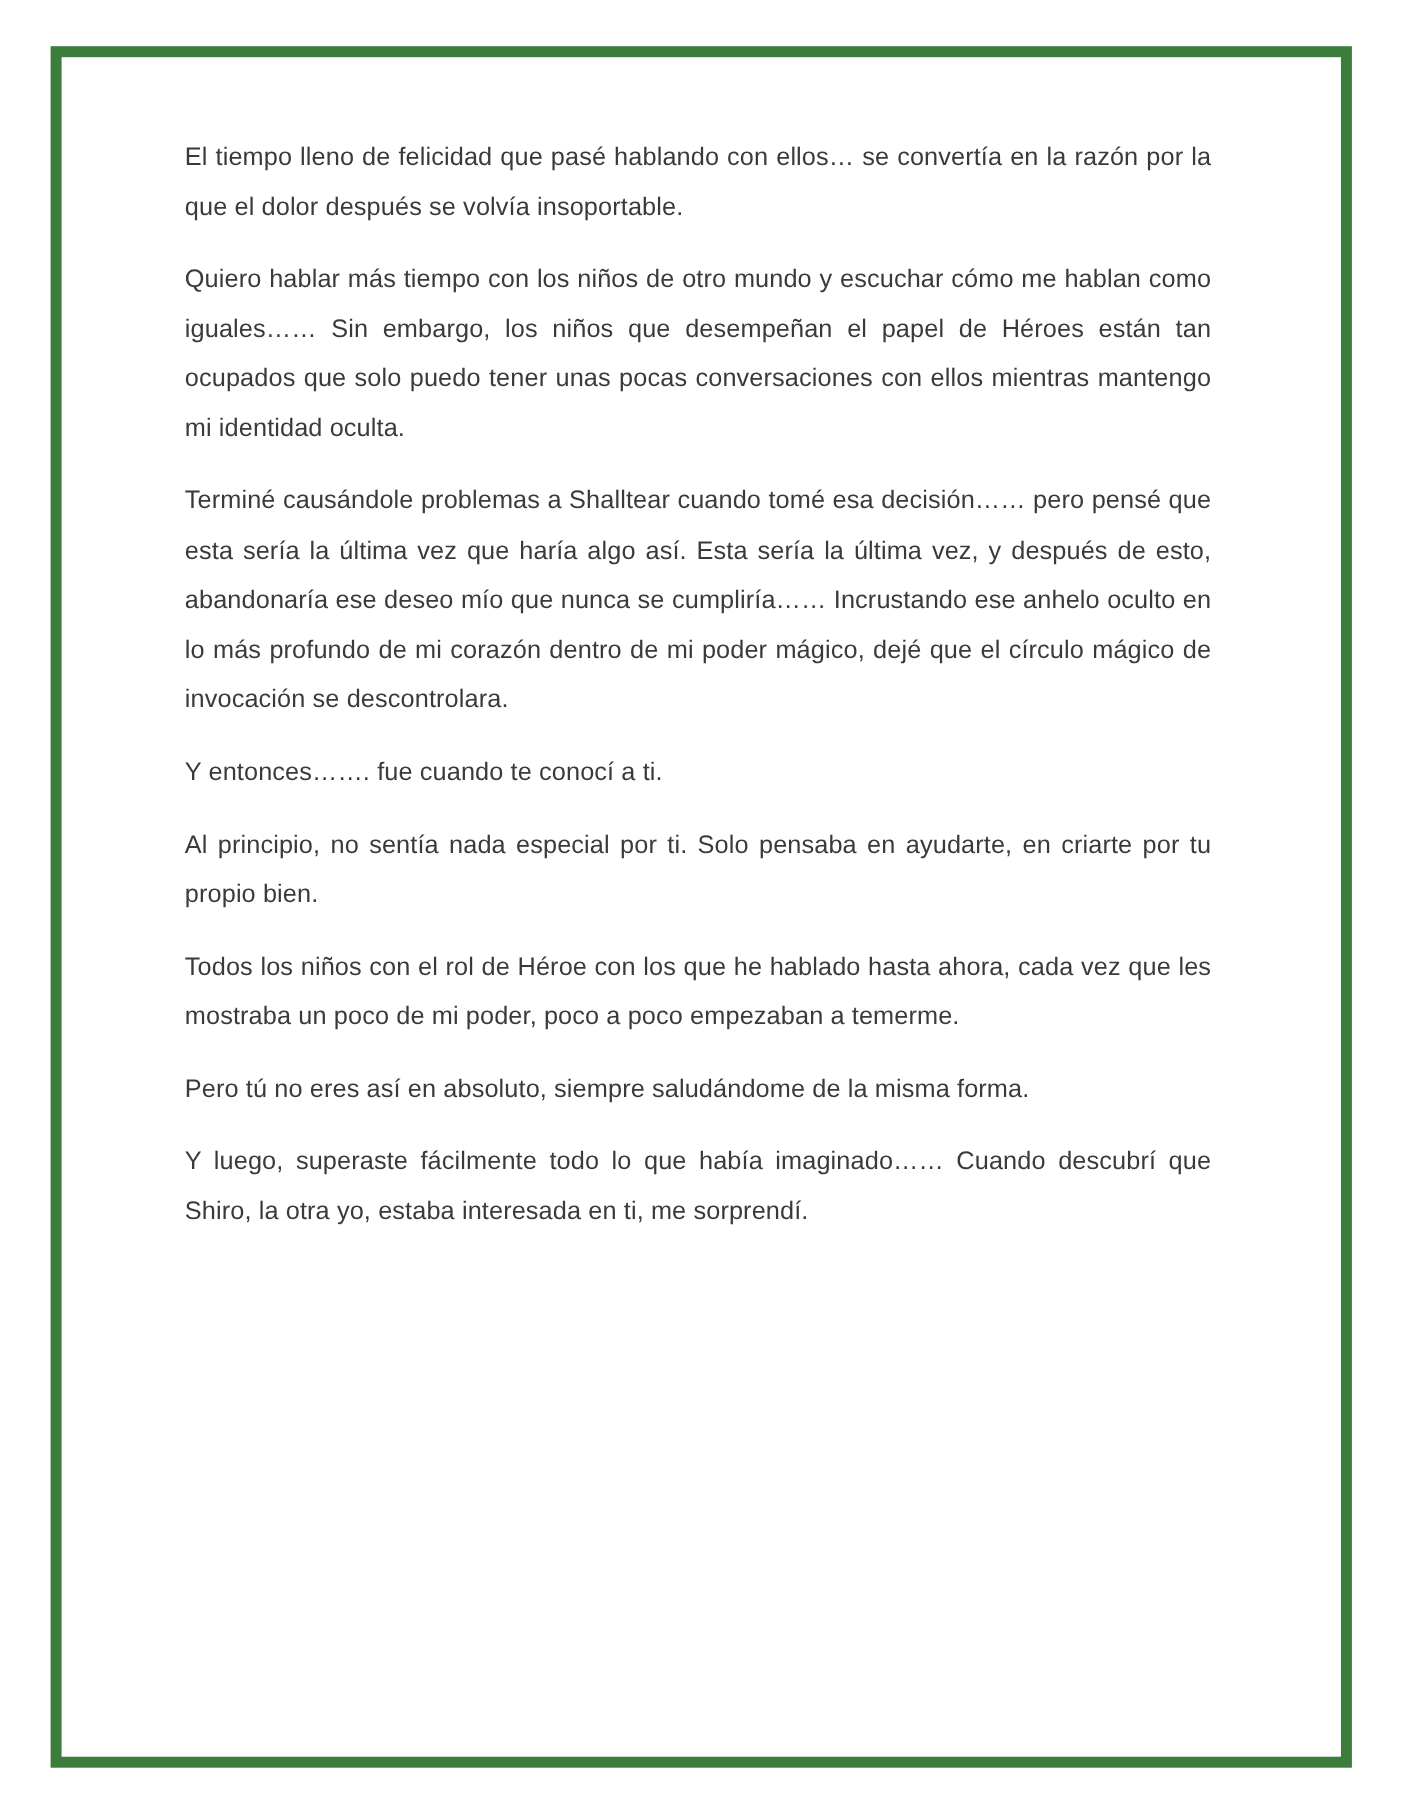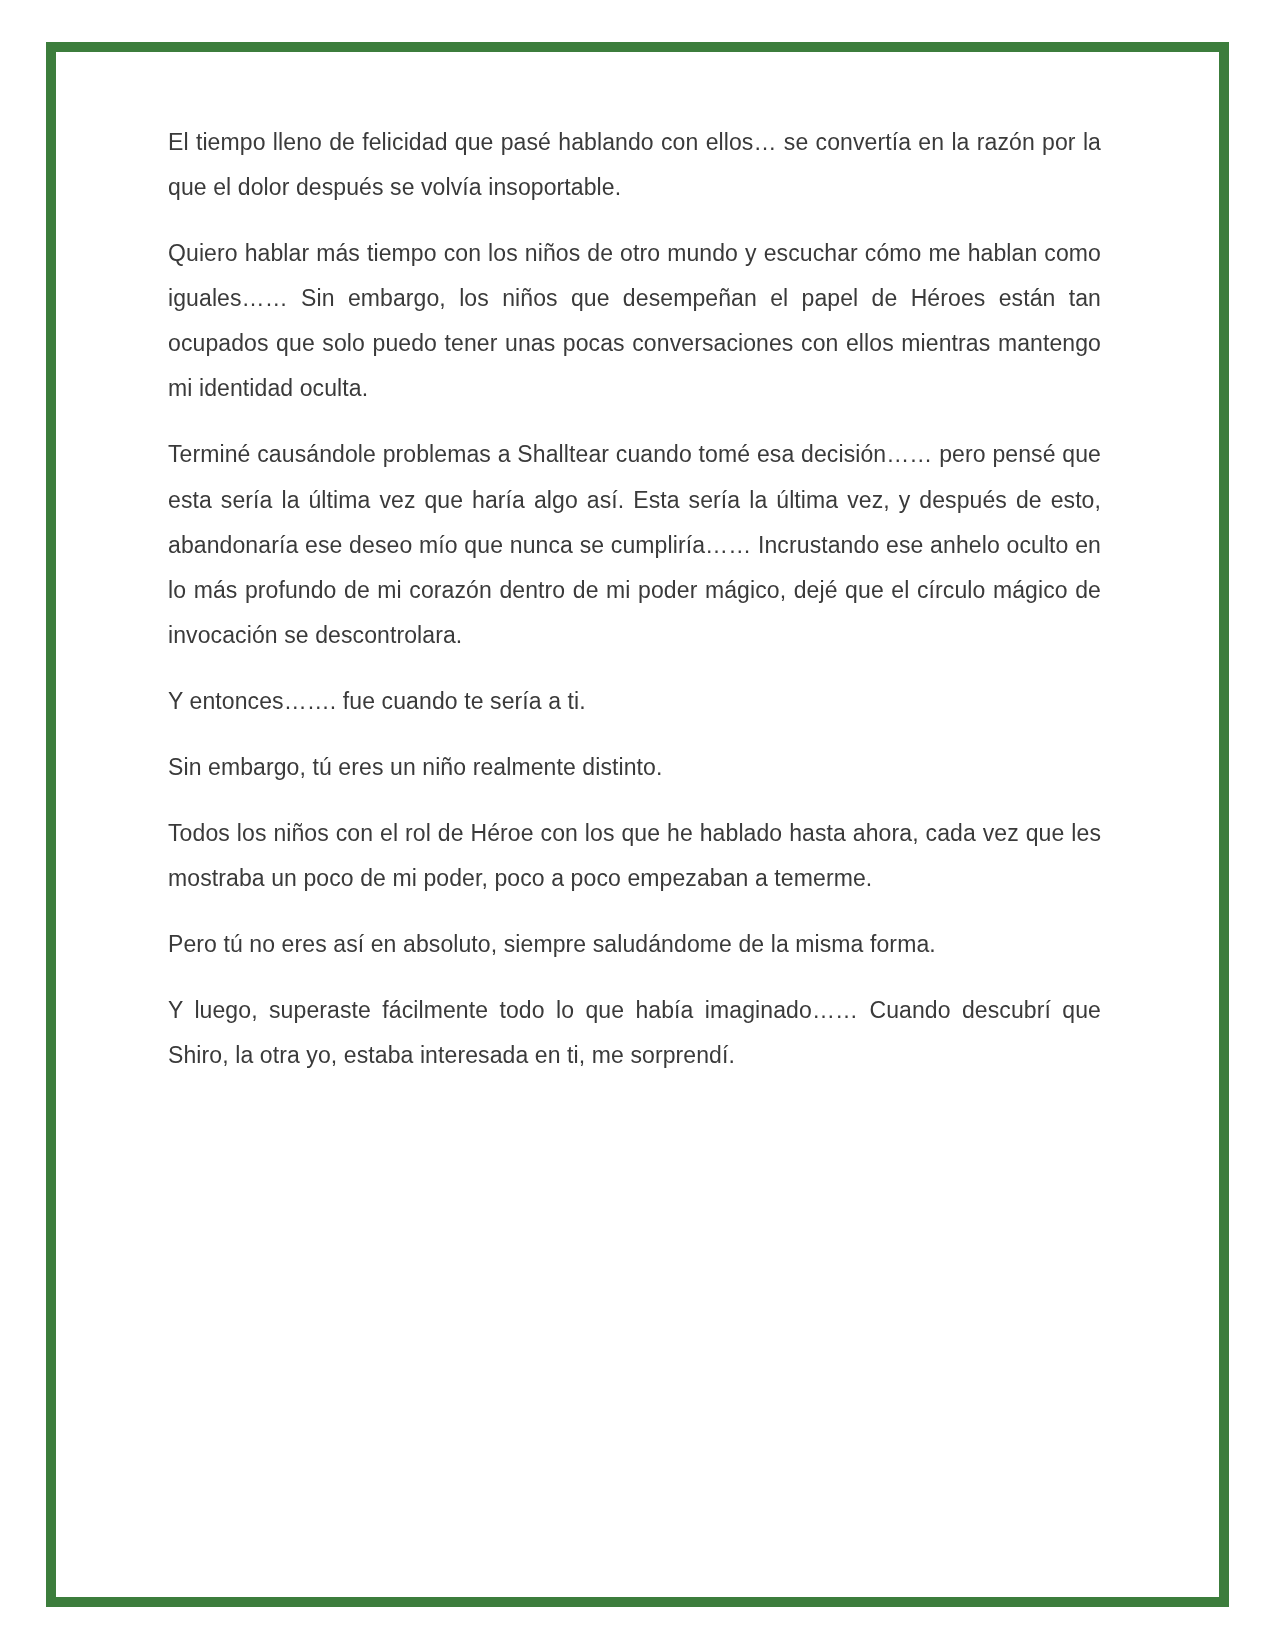--- a/index.html
+++ b/index.html
@@ -49,20 +49,20 @@
 </style>
 </head>
 <body>
 
 <div class="page">
   <div class="frame">
     <div class="content">
         <p class="para">El tiempo lleno de felicidad que pasé hablando con ellos… se convertía en la razón por la que el dolor después se volvía insoportable.</p>
         <p class="para">Quiero hablar más tiempo con los niños de otro mundo y escuchar cómo me hablan como iguales…… Sin embargo, los niños que desempeñan el papel de Héroes están tan ocupados que solo puedo tener unas pocas conversaciones con ellos mientras mantengo mi identidad oculta.</p>
         <p class="para">Terminé causándole problemas a Shalltear cuando tomé esa decisión…… pero pensé que esta sería la última vez que haría algo así. Esta sería la última vez, y después de esto, abandonaría ese deseo mío que nunca se cumpliría…… Incrustando ese anhelo oculto en lo más profundo de mi corazón dentro de mi poder mágico, dejé que el círculo mágico de invocación se descontrolara.</p>
-        <p class="para">Y entonces……. fue cuando te sería a ti.</p>
-        <p class="para">Sin embargo, tú eres un niño realmente distinto.</p>
+        <p class="para">Y entonces……. fue cuando te conocí a ti.</p>
+        <p class="para">Al principio, no sentía nada especial por ti. Solo pensaba en ayudarte, en criarte por tu propio bien.</p>
         <p class="para">Todos los niños con el rol de Héroe con los que he hablado hasta ahora, cada vez que les mostraba un poco de mi poder, poco a poco empezaban a temerme.</p>
         <p class="para">Pero tú no eres así en absoluto, siempre saludándome de la misma forma.</p>
         <p class="para">Y luego, superaste fácilmente todo lo que había imaginado…… Cuando descubrí que Shiro, la otra yo, estaba interesada en ti, me sorprendí.</p>
       </div>
   </div>
 </div>
 
 </body></html>

